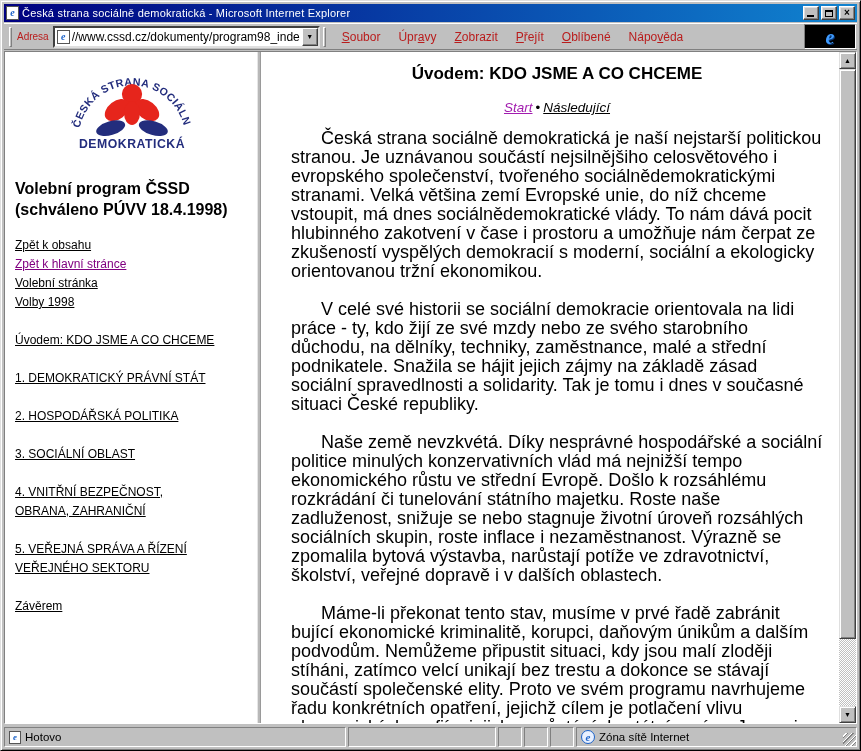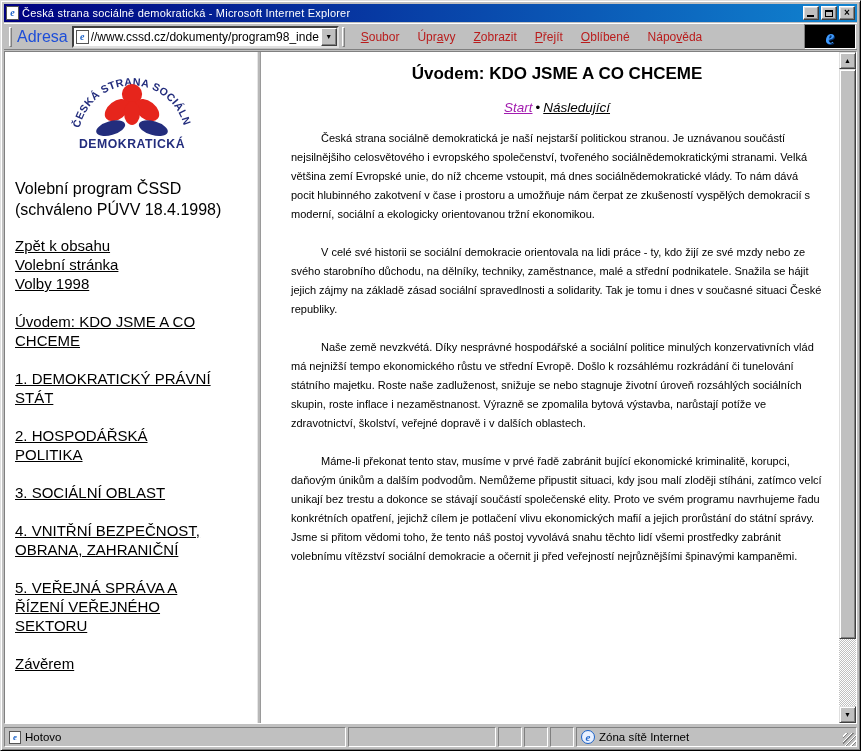--- a/index.html
+++ b/index.html
@@ -47,21 +47,21 @@
   
   .toolbar {
     height:27px; flex:0 0 27px; margin-top:1px;
     border-top:1px solid #fff; border-bottom:1px solid #808080;
     display:flex; align-items:center; padding:1px 1px 1px 2px;
   }
   .grip {
     width:3px; height:20px; margin:0 3px;
     border:1px solid; border-color:#fff #808080 #808080 #fff;
   }
-  .addr-label { font-size:16px; color:#1d4ed8; margin:0 4px 0 2px; }
+  .addr-label { font-size:10px; color:#b91c1c; margin:0 4px 0 2px; }
   .addr-field {
     height:22px; display:flex; align-items:center;
     background:#fff; padding-left:2px;
     border:2px solid; border-color:#404040 #dfdfdf #dfdfdf #404040;
   }
   .addr-input {
     border:none; outline:none; width:232px; height:16px;
     font-family:"Liberation Sans",sans-serif; font-size:12px; padding:0 2px;
     background:#fff; color:#000;
   }
@@ -89,38 +89,38 @@
     background:#fff;
   }
   .sidebar {
     flex:0 0 252px; background:#fff; overflow:hidden;
     padding:8px 8px 0 10px;
   }
   .frame-divider { flex:0 0 4px; background:#b8b8b8; border-left:1px solid #e6e6e6; border-right:1px solid #9a9a9a; }
   .mainframe { flex:1 1 auto; background:#fff; overflow:hidden; padding:8px 16px 0 30px; }
   
   .logo-svg { display:block; margin:2px auto 0; }
-  .sb-title { font-size:16px; font-weight:normal; line-height:21px; margin-top:22px; color:#000; }
+  .sb-title { font-size:16px; font-weight:bold; line-height:21px; margin-top:22px; color:#000; }
   .sb-nav { margin-top:16px; }
   .sb-link {
-    display:block; font-size:15px; line-height:19px;
+    display:block; font-size:12px; line-height:19px;
     color:#000; text-decoration:underline; cursor:pointer; max-width:210px;
   }
   .sb-link.visited { color:#800080; }
   .sb-chapter { margin-top:19px; max-width:200px; }
   .sb-last { margin-bottom:20px; }
   
   .main-heading { font-size:17px; font-weight:bold; text-align:center; margin:4px 0 0 0; color:#000; }
   .main-nav { text-align:center; margin-top:16px; font-size:13.5px; font-style:italic; }
   .main-nav a { text-decoration:underline; cursor:pointer; }
   .nav-start { color:#a21caf; }
   .nav-next { color:#000;margin-top:12px; }
   .nav-sep { font-style:normal; color:#000; margin:0 3px; }
   .para {
-    font-size:11px; line-height:19px; color:#000;
+    font-size:18px; line-height:19px; color:#000;
     margin:19px 0 0 0; text-indent:30px; max-width:546px;
   }
   .para:first-of-type { margin-top:14px; }
   
   .scrollbar {
     flex:0 0 17px; background:#c0c0c0; position:relative;
     background:repeating-conic-gradient(#fff 0% 25%, #c0c0c0 0% 50%) 0 0/2px 2px;
   }
   .sb-btn {
     position:absolute; left:0; width:17px; height:17px; background:#c0c0c0;
@@ -227,20 +227,21 @@
         <text x="60" y="81" text-anchor="middle" font-family="Liberation Sans, sans-serif" font-size="11.5" font-weight="bold" fill="#232d7d" letter-spacing="0.5">DEMOKRATICKÁ</text>
       </svg>
 
       <div class="sb-title">
         <div>Volební program ČSSD</div>
         <div>(schváleno PÚVV 18.4.1998)</div>
       </div>
 
       <div class="sb-nav">
         <a class="sb-link">Zpět k obsahu</a>
+        <a class="sb-link visited">Zpět k hlavní stránce</a>
         <a class="sb-link">Volební stránka</a>
         <a class="sb-link">Volby 1998</a>
       </div>
 
       <a class="sb-link sb-chapter">Úvodem: KDO JSME A CO CHCEME</a>
       <a class="sb-link sb-chapter">1. DEMOKRATICKÝ PRÁVNÍ STÁT</a>
       <a class="sb-link sb-chapter">2. HOSPODÁŘSKÁ POLITIKA</a>
       <a class="sb-link sb-chapter">3. SOCIÁLNÍ OBLAST</a>
       <a class="sb-link sb-chapter">4. VNITŘNÍ BEZPEČNOST, OBRANA, ZAHRANIČNÍ</a>
       <a class="sb-link sb-chapter">5. VEŘEJNÁ SPRÁVA A ŘÍZENÍ VEŘEJNÉHO SEKTORU</a>

